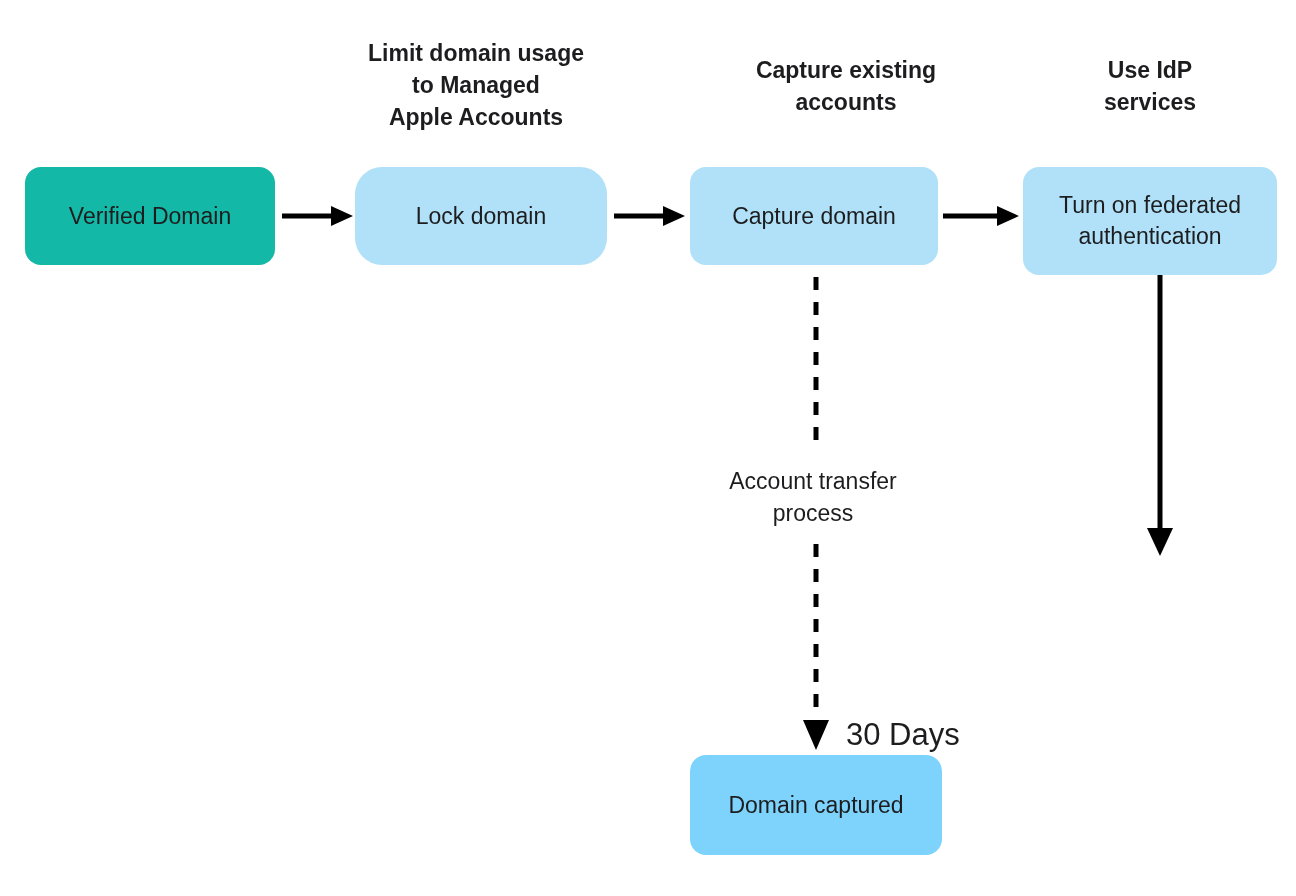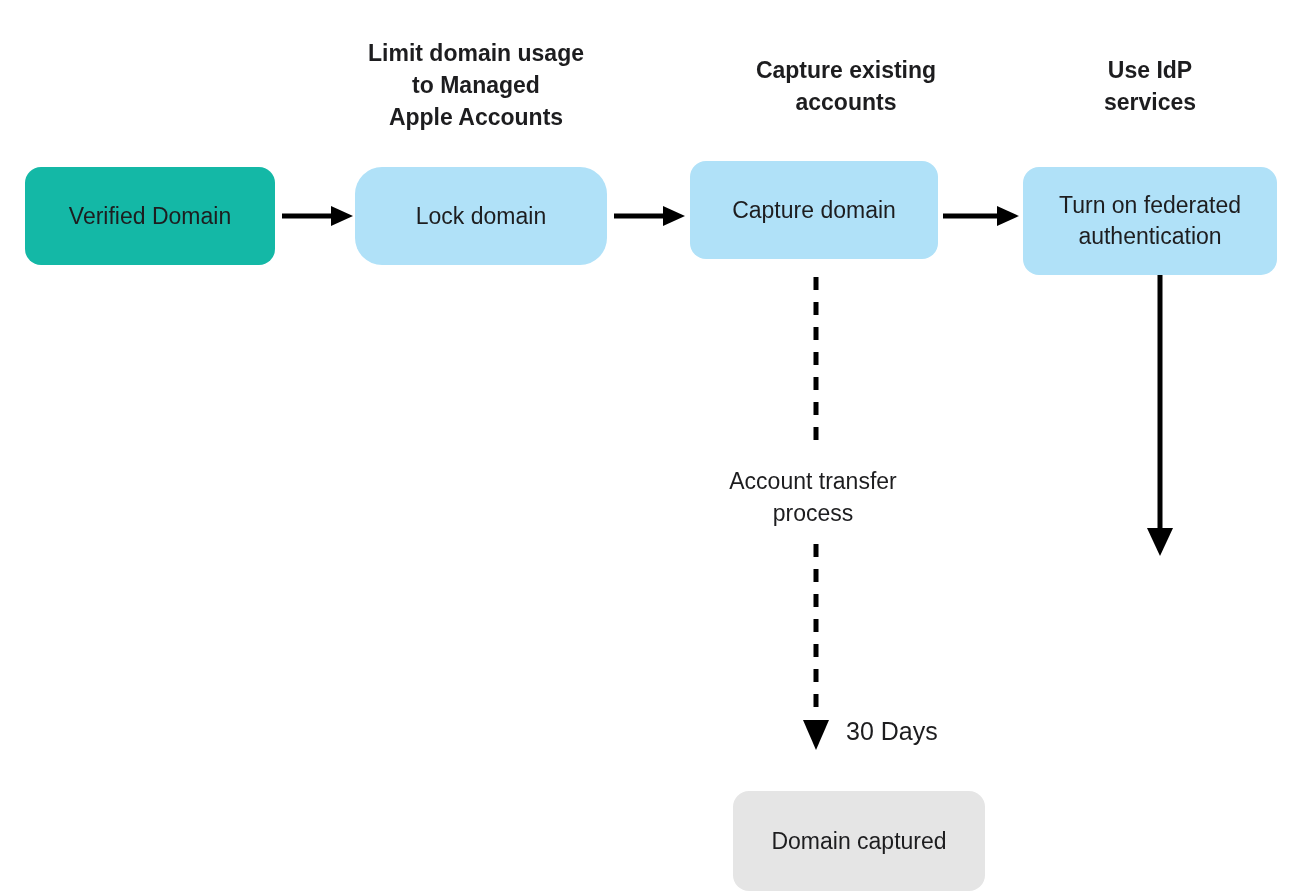--- a/index.html
+++ b/index.html
@@ -28,21 +28,21 @@
     position:absolute;
     text-align:center;
     font-size:23px;
     line-height:32px;
     white-space:pre-line;
   }
   .annotation.heavy{font-weight:600;}
   .annotation.light{font-weight:400;}
   .days{
     position:absolute;
-    font-size:25px;
+    font-size:31px;
     font-weight:400;
     white-space:nowrap;
   }
   svg.arrows{
     position:absolute;
     left:0;top:0;
     pointer-events:none;
   }
 </style>
 </head>
@@ -76,27 +76,27 @@
       <line x1="816" y1="277" x2="816" y2="452" stroke="#000" stroke-width="5" stroke-dasharray="13 12"></line>
       <line x1="816" y1="544" x2="816" y2="718" stroke="#000" stroke-width="5" stroke-dasharray="13 12"></line>
       <polygon points="803,720 829,720 816,750" fill="#000"></polygon>
     </g>
   </svg>
 
   <div class="node" style="left: 25px; top: 167px; width: 250px; height: 98px; background: #14b8a6;">Verified Domain</div>
 
   <div class="node" style="left: 355px; top: 167px; width: 252px; height: 98px; background: rgb(176, 225, 248); border-radius: 27px;">Lock domain</div>
 
-  <div class="node" style="left: 690px; top: 161px; width: 248px; height: 98px; background: rgb(176, 225, 248);">Capture domain</div>
+  <div class="node" style="left: 690px; top: 167px; width: 248px; height: 98px; background: rgb(176, 225, 248);">Capture domain</div>
 
   <div class="node" style="left: 1023px; top: 167px; width: 254px; height: 108px; background: rgb(176, 225, 248);">Turn on federated
 authentication</div>
 
 
-  <div class="node" style="left: 690px; top: 791px; width: 252px; height: 100px; background: #e5e5e5; margin-left: 43px;">Domain captured</div>
+  <div class="node" style="left: 690px; top: 755px; width: 252px; height: 100px; background: #7dd3fc;">Domain captured</div>
 
   <div class="annotation heavy" style="left:296px;top:37px;width:360px;">Limit domain usage
 to Managed
 Apple Accounts</div>
 
   <div class="annotation heavy" style="left:696px;top:54px;width:300px;">Capture existing
 accounts</div>
 
   <div class="annotation heavy" style="left:1000px;top:54px;width:300px;">Use IdP
 services</div>

